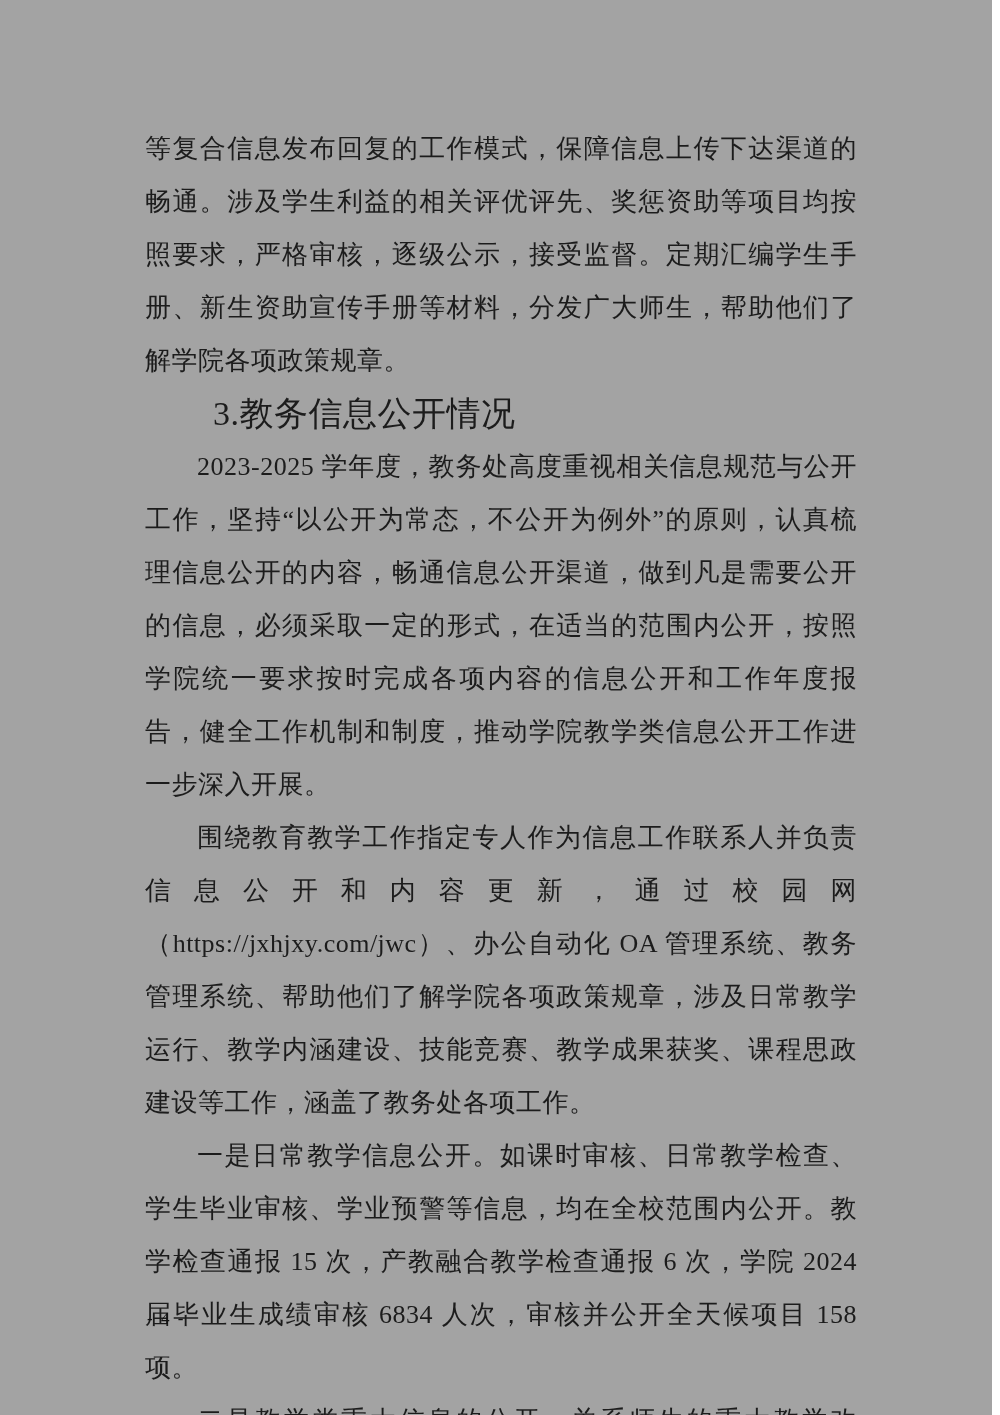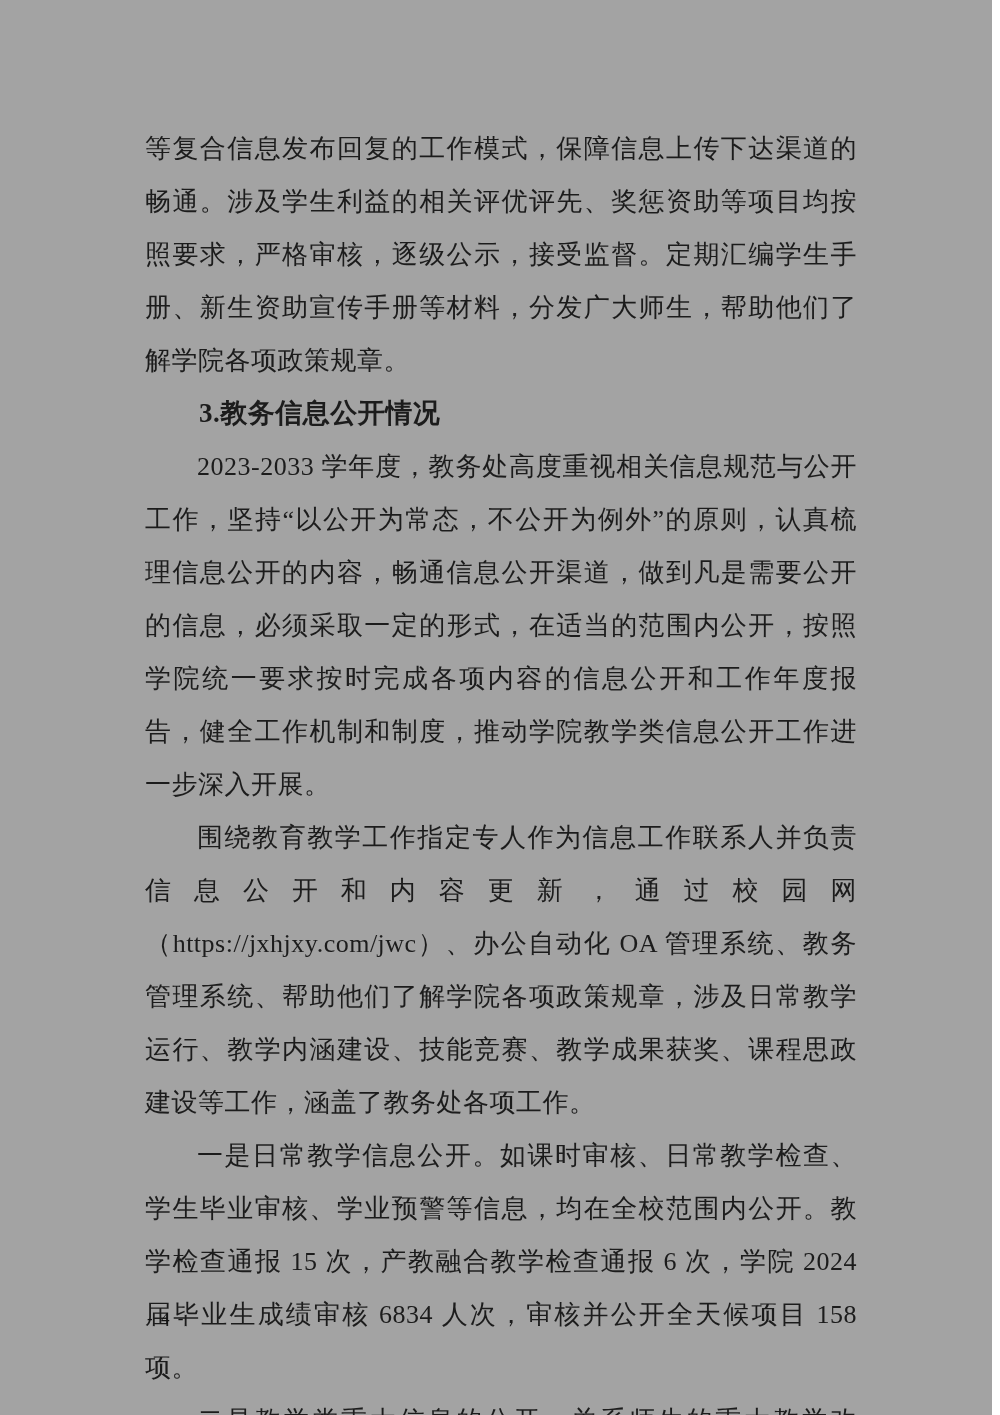--- a/index.html
+++ b/index.html
@@ -29,42 +29,42 @@
   }
   .content p {
     margin: 0;
     text-indent: 2em;
   }
   .content p.no-indent {
     text-indent: 0;
   }
   .section-heading {
     margin: 0;
-    font-size: 27px;
+    font-size: 34px;
     line-height: 53px;
-    font-weight: bold;
+    font-weight: normal;
     text-indent: 2em;
     text-align: left;
   }
   .page-footer {
     position: absolute;
     left: 147px;
     top: 1308px;
     font-size: 17px;
     line-height: 22px;
     letter-spacing: 2px;
     color: #111111;
   }
 </style>
 </head>
 <body>
 
 <div class="page">
   <div class="content">
     <p class="no-indent">等复合信息发布回复的工作模式，保障信息上传下达渠道的畅通。涉及学生利益的相关评优评先、奖惩资助等项目均按照要求，严格审核，逐级公示，接受监督。定期汇编学生手册、新生资助宣传手册等材料，分发广大师生，帮助他们了解学院各项政策规章。</p>
     <h3 class="section-heading">3.教务信息公开情况</h3>
-    <p>2023-2033 学年度，教务处高度重视相关信息规范与公开工作，坚持“以公开为常态，不公开为例外”的原则，认真梳理信息公开的内容，畅通信息公开渠道，做到凡是需要公开的信息，必须采取一定的形式，在适当的范围内公开，按照学院统一要求按时完成各项内容的信息公开和工作年度报告，健全工作机制和制度，推动学院教学类信息公开工作进一步深入开展。</p>
+    <p>2023-2025 学年度，教务处高度重视相关信息规范与公开工作，坚持“以公开为常态，不公开为例外”的原则，认真梳理信息公开的内容，畅通信息公开渠道，做到凡是需要公开的信息，必须采取一定的形式，在适当的范围内公开，按照学院统一要求按时完成各项内容的信息公开和工作年度报告，健全工作机制和制度，推动学院教学类信息公开工作进一步深入开展。</p>
     <p>围绕教育教学工作指定专人作为信息工作联系人并负责信息公开和内容更新，通过校园网（https://jxhjxy.com/jwc）、办公自动化 OA 管理系统、教务管理系统、帮助他们了解学院各项政策规章，涉及日常教学运行、教学内涵建设、技能竞赛、教学成果获奖、课程思政建设等工作，涵盖了教务处各项工作。</p>
     <p>一是日常教学信息公开。如课时审核、日常教学检查、学生毕业审核、学业预警等信息，均在全校范围内公开。教学检查通报 15 次，产教融合教学检查通报 6 次，学院 2024 届毕业生成绩审核 6834 人次，审核并公开全天候项目 158 项。</p>
     <p>二是教学类重大信息的公开。关系师生的重大教学改革、政</p>
   </div>
   <div class="page-footer">- 4 -</div>
 </div>
 
 </body></html>

